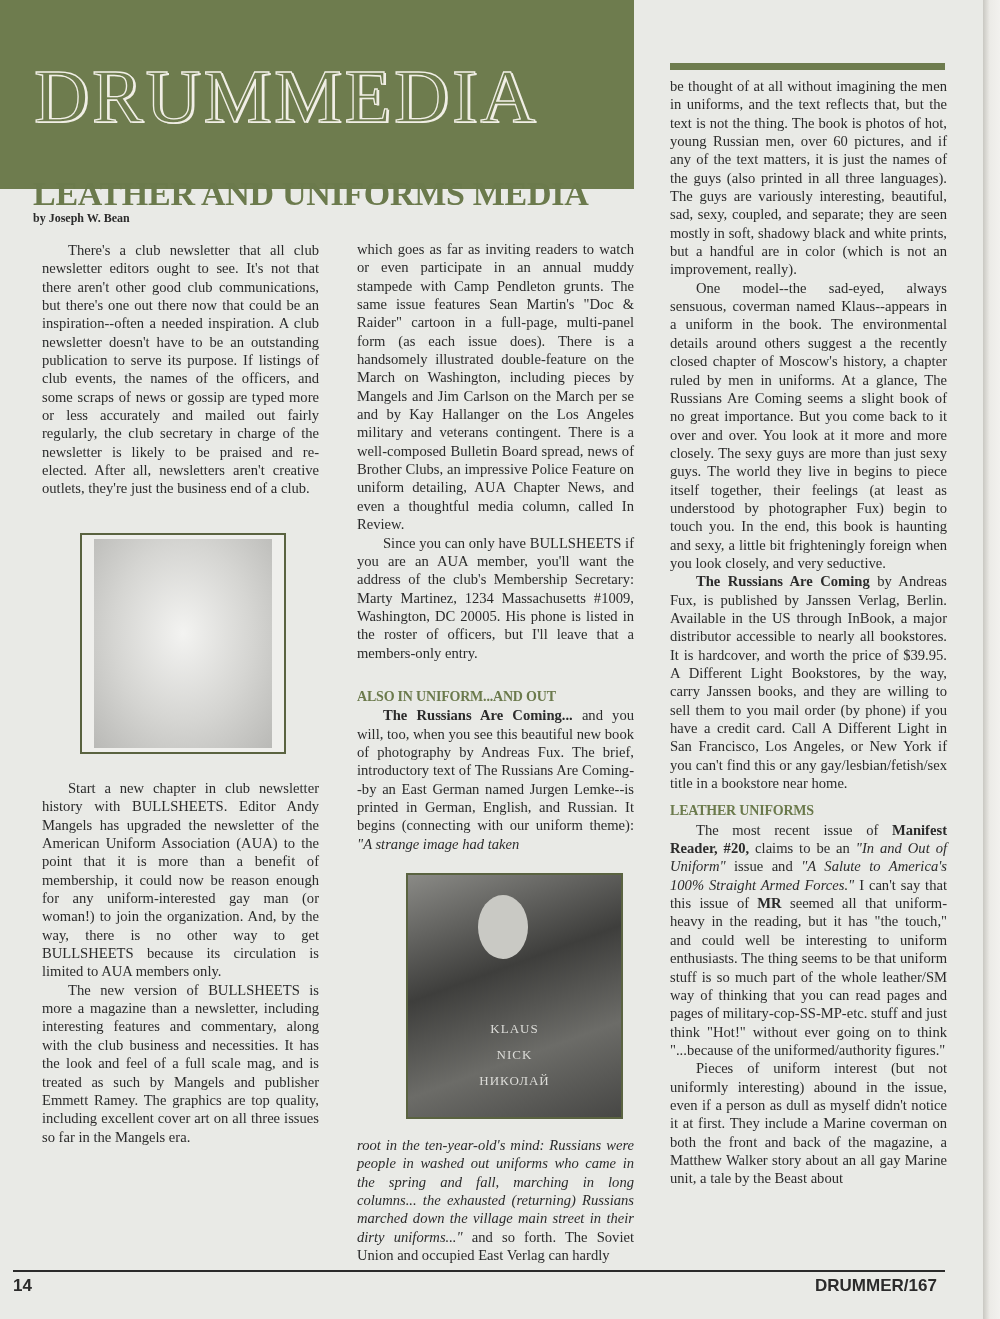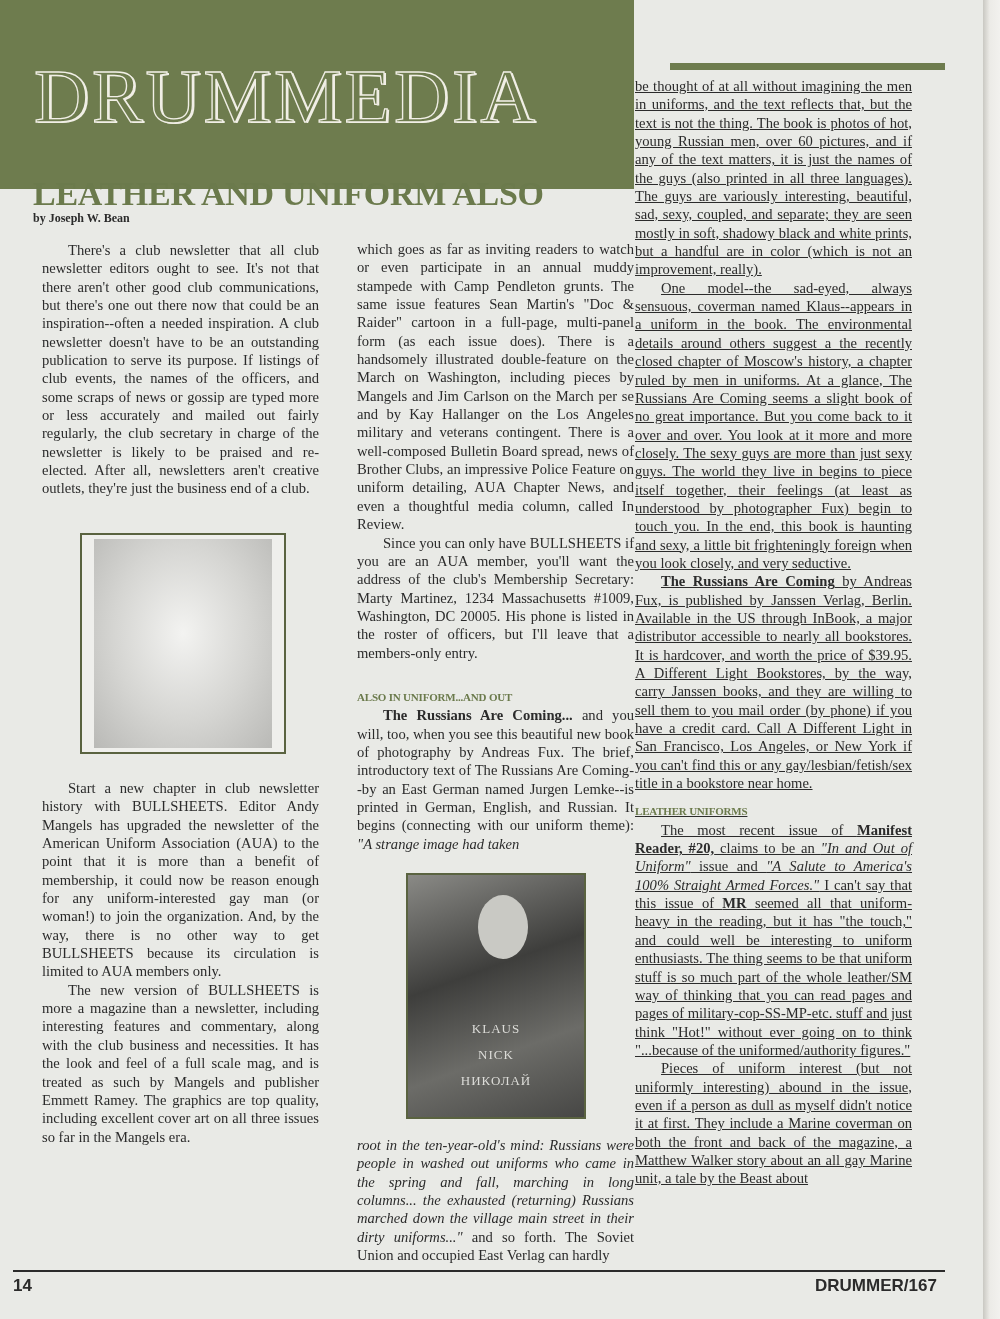--- a/index.html
+++ b/index.html
@@ -47,36 +47,36 @@
     font-size: 14.6px; line-height: 18.35px;
     text-align: justify;
   }
   .col p { margin: 0; text-indent: 26px; }
   .col p.noind { text-indent: 0; }
   .col1a { left: 42px; top: 241px; }
   .col1b { left: 42px; top: 779px; }
   .col2a { left: 357px; top: 240px; }
   .col2b { left: 357px; top: 688px; }
   .col2c { left: 357px; top: 1136px; }
-  .col3 { left: 635px; top: 77px; text-decoration: underline; }
+  .col3 { left: 670px; top: 77px; }
   .sect {
-    font-weight: bold; color: #6b7a4c; font-size: 11px; text-indent: 0 !important;
+    font-weight: bold; color: #6b7a4c; font-size: 14px; text-indent: 0 !important;
     letter-spacing: -0.2px;
   }
   .gap { height: 10px; }
   .fig1 {
     position: absolute; left: 80px; top: 533px; width: 206px; height: 221px;
     border: 2px solid #5a6340; background: #efefec; box-sizing: border-box;
   }
   .fig1 .inner {
     position: absolute; left: 12px; top: 4px; right: 12px; bottom: 4px;
     background: radial-gradient(ellipse at 50% 45%, #f3f3f1 0%, #d5d5d2 55%, #b9b9b6 100%);
   }
   .fig2 {
-    position: absolute; left: 406px; top: 873px; width: 180px; height: 246px;
+    position: absolute; left: 406px; top: 873px; width: 217px; height: 246px;
     border: 2px solid #5a6340; box-sizing: border-box;
     background: linear-gradient(160deg, #8a8a86 0%, #3e3e3c 40%, #6c6c68 70%, #474745 100%);
   }
   .fig2 .face {
     position: absolute; left: 70px; top: 20px; width: 50px; height: 64px; border-radius: 50%;
     background: #c9c9c4;
   }
   .fig2 .caption {
     position: absolute; left: 0; right: 0; text-align: center;
     font-family: "Liberation Serif", serif; font-size: 13px; color: #dcdcd8; letter-spacing: 1px;
@@ -96,21 +96,21 @@
 </head>
 <body>
 
 <div class="edge"></div>
 
 <div class="banner">
   <div class="banner-title">DRUMMEDIA</div>
 </div>
 <div class="rule-top"></div>
 
-<div class="headline">LEATHER AND UNIFORM ALSO</div>
+<div class="headline">LEATHER AND UNIFORMS MEDIA</div>
 <div class="byline">by Joseph W. Bean</div>
 
 <div class="col col1a">
   <p>There's a club newsletter that all club newsletter editors ought to see. It's not that there aren't other good club communications, but there's one out there now that could be an inspiration--often a needed inspiration. A club newsletter doesn't have to be an outstanding publication to serve its purpose. If listings of club events, the names of the officers, and some scraps of news or gossip are typed more or less accurately and mailed out fairly regularly, the club secretary in charge of the newsletter is likely to be praised and re-elected. After all, newsletters aren't creative outlets, they're just the business end of a club.</p>
 </div>
 
 <div class="fig1">
   <div class="inner"></div>
 </div>
 

